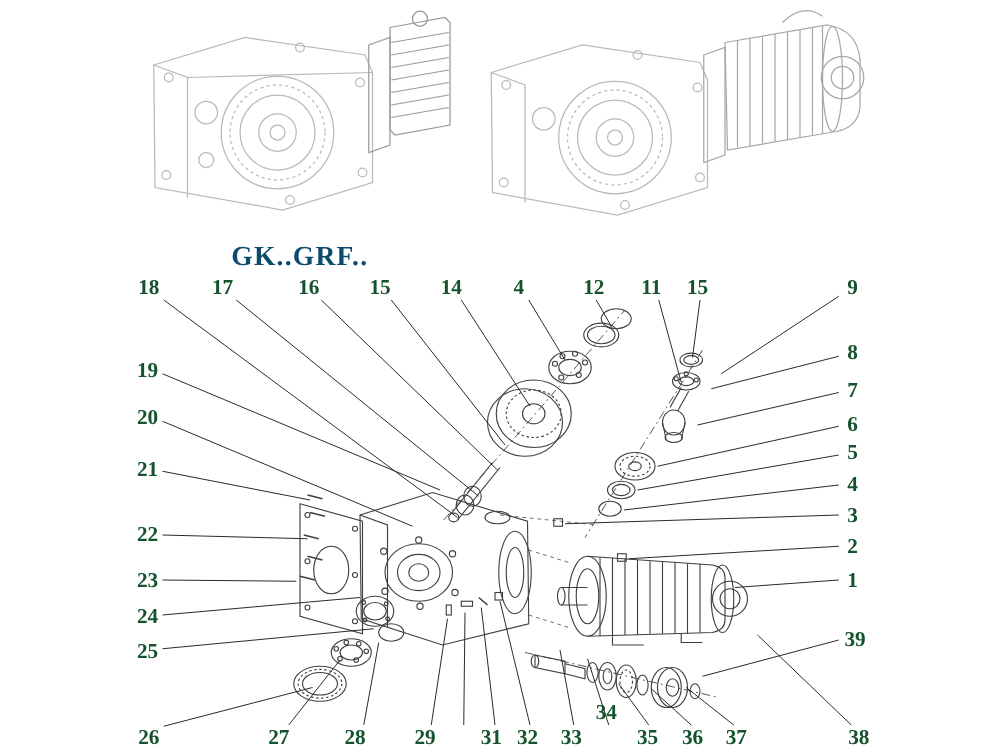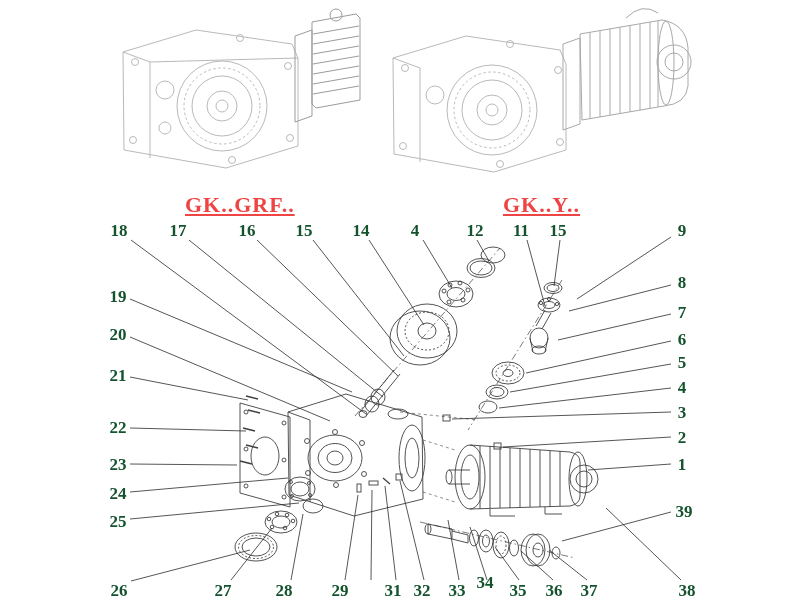--- a/index.html
+++ b/index.html
@@ -1,19 +1,19 @@
 <!DOCTYPE html>
 <html><head>
 <meta charset="utf-8">
 <style>
   html,body{margin:0;padding:0;background:#ffffff;}
   .stage{position:relative;width:800px;height:600px;background:#ffffff;overflow:hidden;
          font-family:"Liberation Serif",serif;}
   .stage svg{position:absolute;left:0;top:0;}
-  .variant-label{position:absolute;font-weight:bold;font-size:22px;letter-spacing:1px;color:#ef4444;text-decoration:underline;}
+  .variant-label{position:absolute;font-weight:bold;font-size:22px;letter-spacing:1px;color:#0c4a6e;}
   .variant-label.left{left:185px;top:192px;}
   .variant-label.right{left:503px;top:192px;}
   .callout{position:absolute;transform:translate(-50%,-50%);font-weight:bold;font-size:17px;color:#14532d;line-height:1;}
 </style>
 </head>
 <body>
 
 <div class="stage">
 
   <svg width="800" height="600" viewBox="0 0 800 600">
@@ -280,21 +280,20 @@
       <line x1="459" y1="580" x2="448" y2="520" stroke="#2b2b2b" stroke-width="0.8"></line>
       <line x1="487" y1="580" x2="470" y2="527" stroke="#2b2b2b" stroke-width="0.8"></line>
       <line x1="519" y1="580" x2="495" y2="547" stroke="#2b2b2b" stroke-width="0.8"></line>
       <line x1="553" y1="580" x2="521" y2="551" stroke="#2b2b2b" stroke-width="0.8"></line>
       <line x1="587" y1="580" x2="549" y2="550" stroke="#2b2b2b" stroke-width="0.8"></line>
       <line x1="681" y1="580" x2="606" y2="508" stroke="#2b2b2b" stroke-width="0.8"></line>
       <line x1="671" y1="512" x2="562" y2="541" stroke="#2b2b2b" stroke-width="0.8"></line>
     </svg>
 
   <div class="variant-label left">GK..GRF..</div>
-  <div class="variant-label right">GK..Y..</div>
 
   <div id="callouts">
       <span class="callout" style="left: 682px; top: 464px;">1</span>
       <span class="callout" style="left: 682px; top: 437px;">2</span>
       <span class="callout" style="left: 682px; top: 412px;">3</span>
       <span class="callout" style="left: 682px; top: 387px;">4</span>
       <span class="callout" style="left: 682px; top: 362px;">5</span>
       <span class="callout" style="left: 682px; top: 339px;">6</span>
       <span class="callout" style="left: 682px; top: 312px;">7</span>
       <span class="callout" style="left: 682px; top: 282px;">8</span>
@@ -316,21 +315,21 @@
       <span class="callout" style="left: 118px; top: 493px;">24</span>
       <span class="callout" style="left: 118px; top: 521px;">25</span>
       <span class="callout" style="left: 119px; top: 590px;">26</span>
       <span class="callout" style="left: 223px; top: 590px;">27</span>
       <span class="callout" style="left: 284px; top: 590px;">28</span>
       <span class="callout" style="left: 340px; top: 590px;">29</span>
       <span class="callout" style="left: 367px; top: 590px; margin-top: 23px;">30</span>
       <span class="callout" style="left: 393px; top: 590px;">31</span>
       <span class="callout" style="left: 422px; top: 590px;">32</span>
       <span class="callout" style="left: 457px; top: 590px;">33</span>
-      <span class="callout" style="left: 485px; top: 582px;">34</span>
+      <span class="callout" style="left: 485px; top: 570px;">34</span>
       <span class="callout" style="left: 518px; top: 590px;">35</span>
       <span class="callout" style="left: 554px; top: 590px;">36</span>
       <span class="callout" style="left: 589px; top: 590px;">37</span>
       <span class="callout" style="left: 687px; top: 590px;">38</span>
       <span class="callout" style="left: 684px; top: 511px;">39</span>
     </div>
 
 </div>
 
 </body></html>

